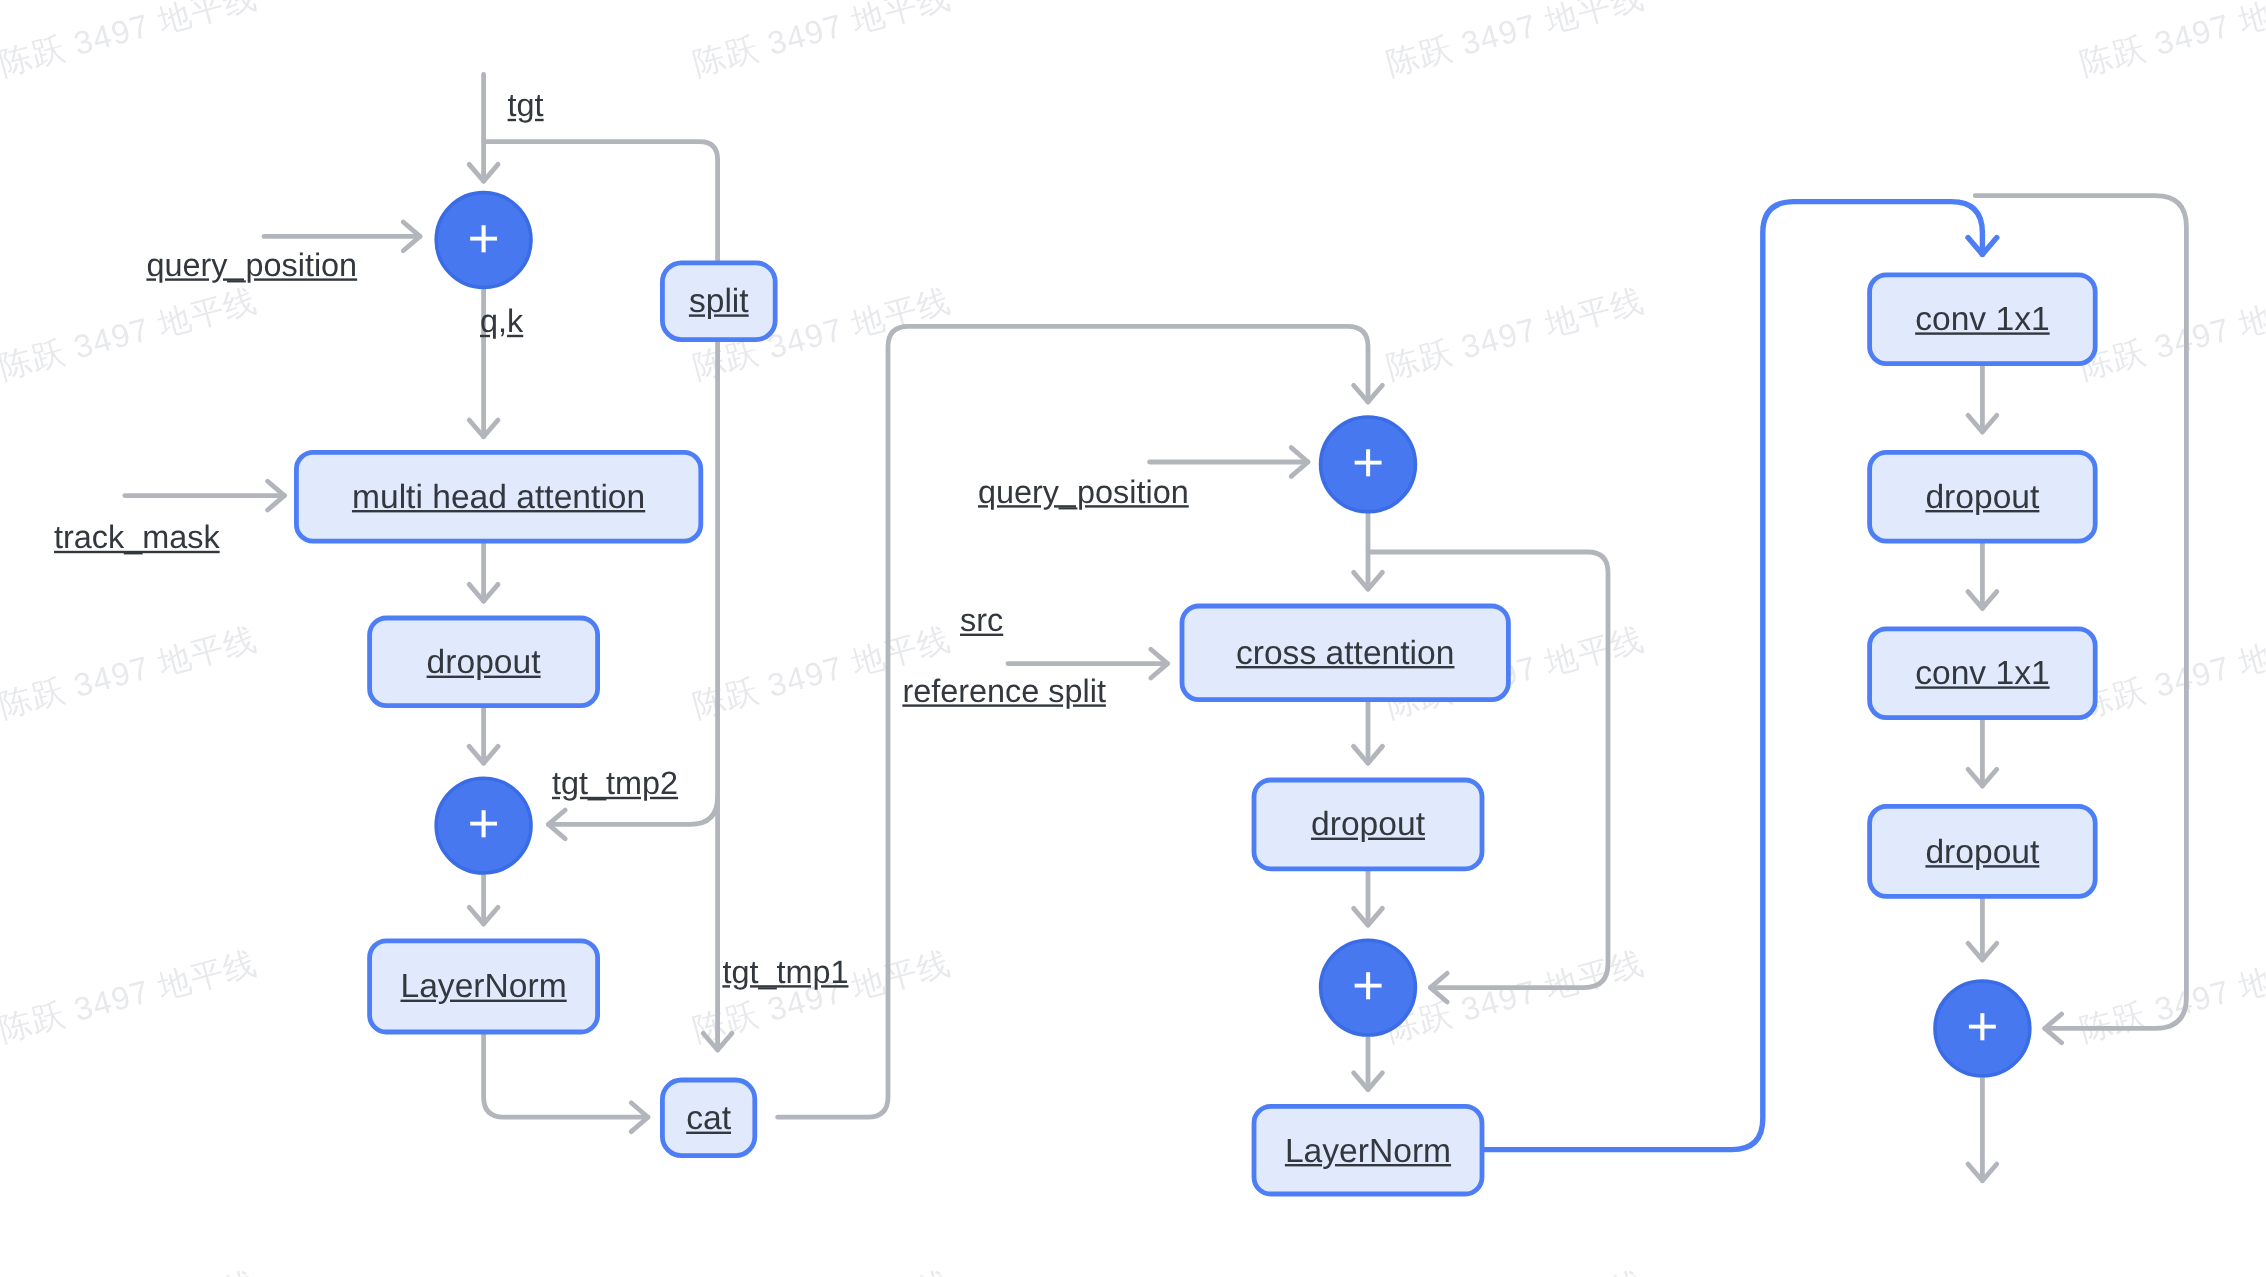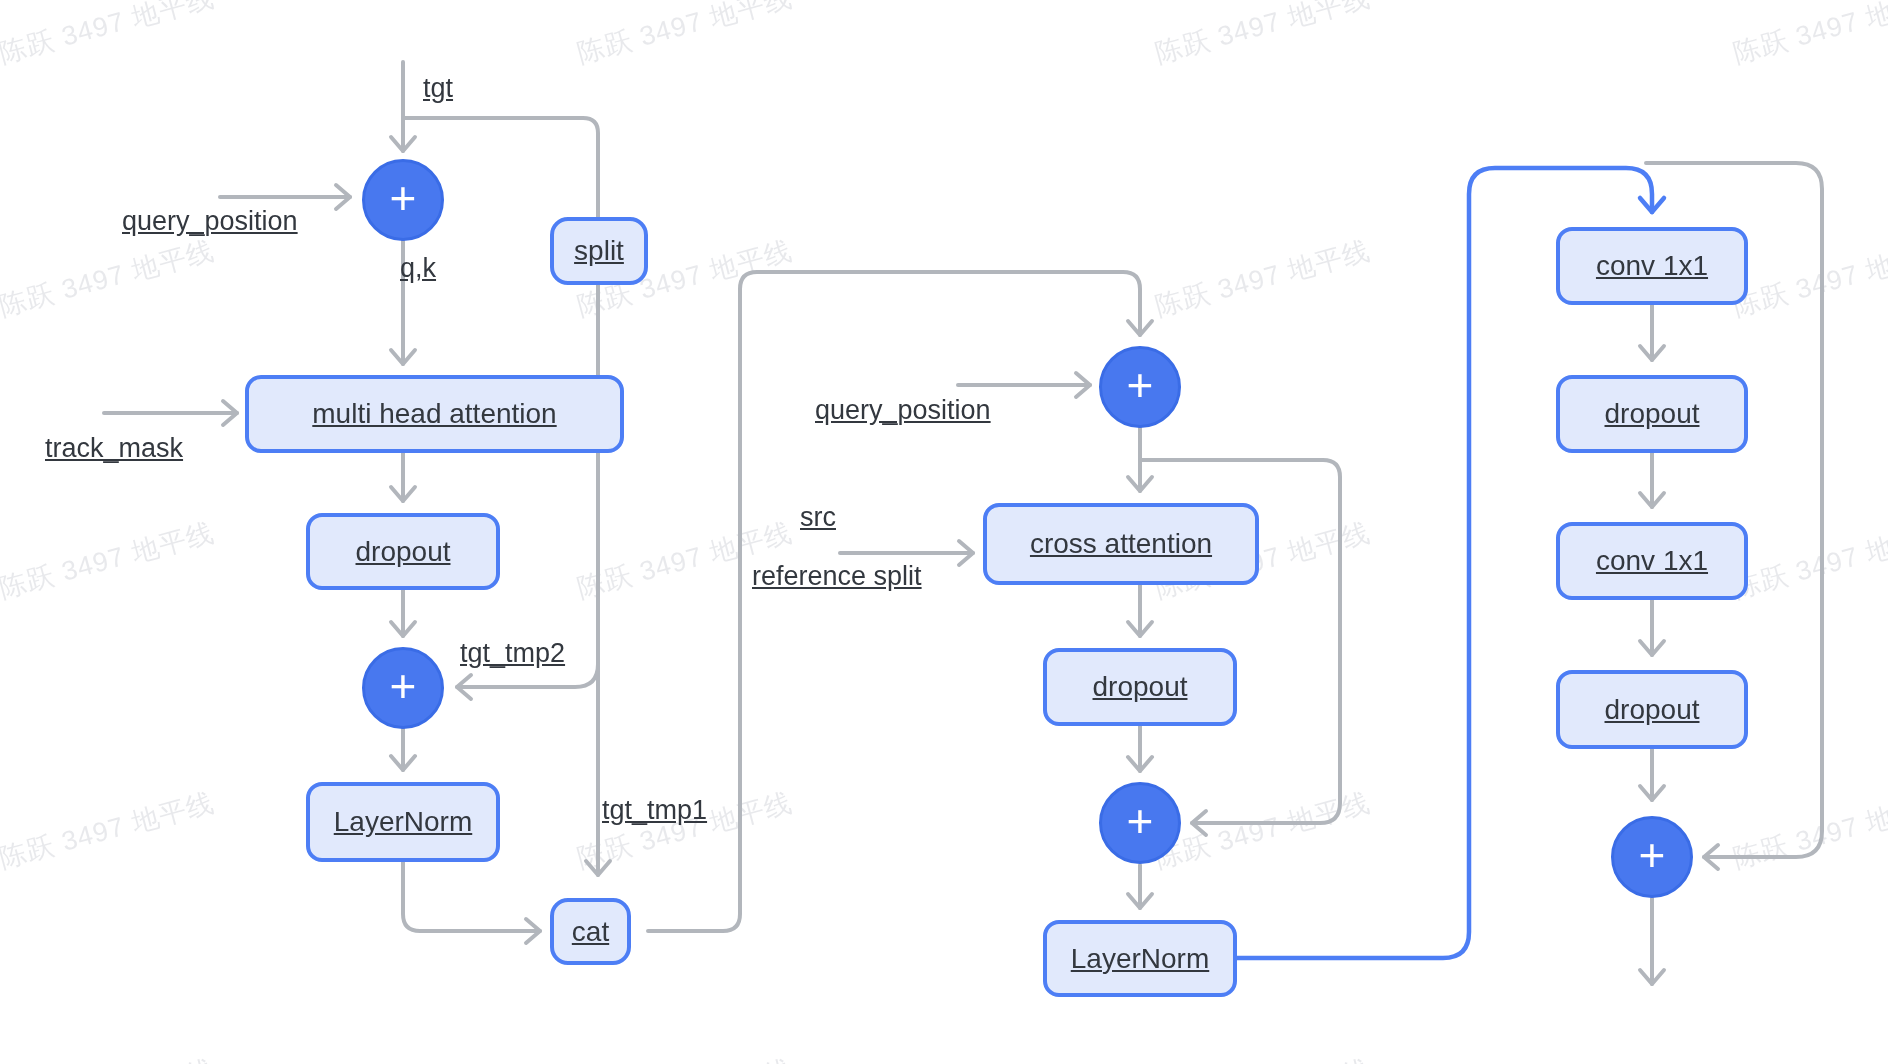--- a/index.html
+++ b/index.html
@@ -128,21 +128,21 @@
       <path d="M1652,453 L1652,507" marker-end="url(#ag)"></path>
       <path d="M1652,600 L1652,655" marker-end="url(#ag)"></path>
       <path d="M1652,749 L1652,800" marker-end="url(#ag)"></path>
       <path d="M1652,898 L1652,984" marker-end="url(#ag)"></path>
     </g>
 
     <path d="M1237,958 L1443,958 Q1469,958 1469,932 L1469,194 Q1469,168 1495,168 L1626,168 Q1652,168 1652,194 L1652,212" fill="none" stroke="#4d7ef5" stroke-width="4.5" stroke-linecap="round" marker-end="url(#ab)"></path>
   </svg>
 
   <div class="node small" style="left:550px;top:217px;width:98px;height:68px">split</div>
-  <div class="node" style="left:245px;top:375px;width:379px;height:78px">multi head attention</div>
+  <div class="node" style="left:245px;top:375px;width:341px;height:78px">multi head attention</div>
   <div class="node" style="left:306px;top:513px;width:194px;height:77px">dropout</div>
   <div class="node" style="left:306px;top:782px;width:194px;height:80px">LayerNorm</div>
   <div class="node small" style="left:550px;top:898px;width:81px;height:67px">cat</div>
   <div class="node" style="left:983px;top:503px;width:276px;height:82px">cross attention</div>
   <div class="node" style="left:1043px;top:648px;width:194px;height:78px">dropout</div>
   <div class="node" style="left:1043px;top:920px;width:194px;height:77px">LayerNorm</div>
   <div class="node" style="left:1556px;top:227px;width:192px;height:78px">conv 1x1</div>
   <div class="node" style="left:1556px;top:375px;width:192px;height:78px">dropout</div>
   <div class="node" style="left:1556px;top:522px;width:192px;height:78px">conv 1x1</div>
   <div class="node" style="left:1556px;top:670px;width:192px;height:79px">dropout</div>

